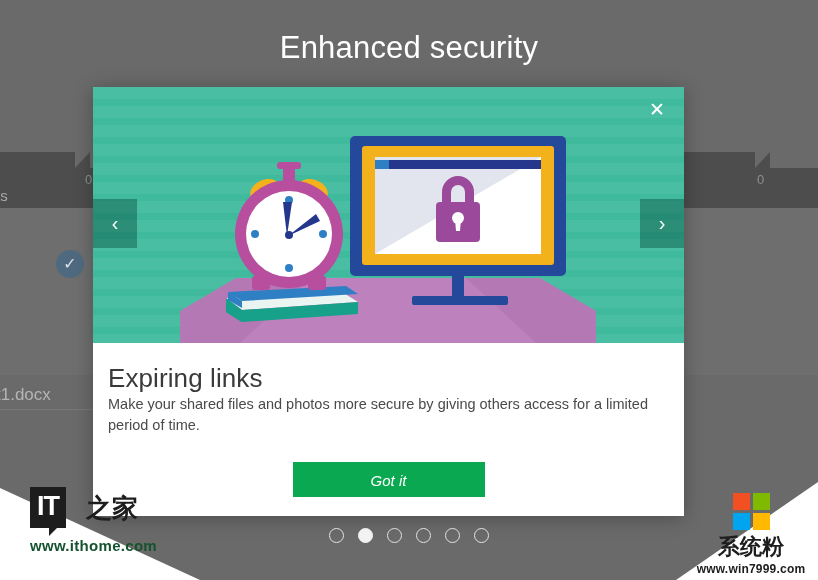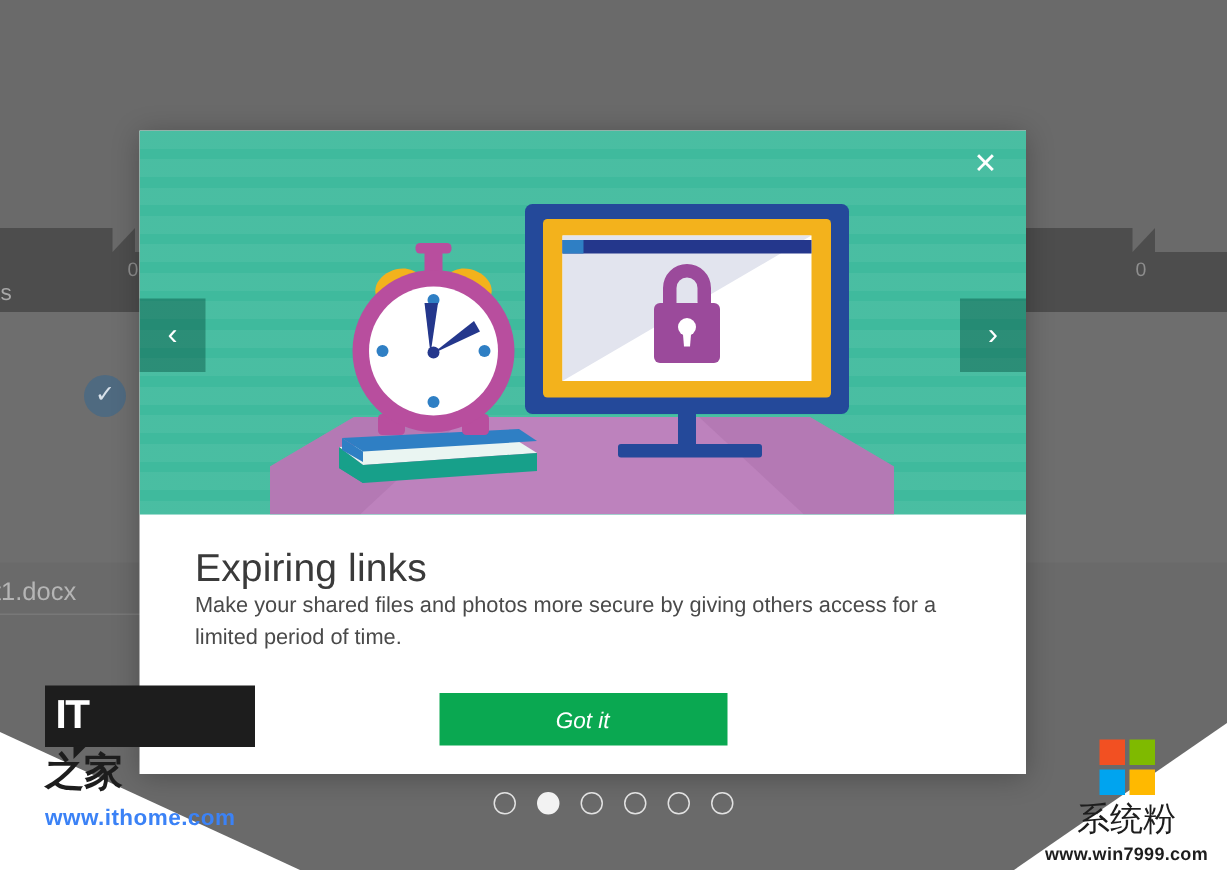--- a/index.html
+++ b/index.html
@@ -129,21 +129,21 @@
     font-weight: 300;
   }
   .illus {
     position: absolute;
     left: 87px; top: 39px;
     width: 416px; height: 217px;
   }
 
   
   .body {
-    padding: 0 37px;
+    padding: 0 15px;
   }
   .headline {
     margin: 20px 0 0 0;
     color: #3a3a3a;
     font-size: 26px;
     font-weight: 300;
     letter-spacing: .1px;
   }
   .subtext {
     margin: 0 0 0 0;
@@ -202,21 +202,21 @@
     cursor: pointer;
   }
   .dot.active { background: #f2f2f2; border-color: #f2f2f2; }
 
   
   .wm-left {
     position: absolute;
     left: 30px; bottom: 26px;
     width: 140px;
   }
-  .wm-left-row { display: flex; gap: 4px; flex-direction: column; }
+  .wm-left-row { display: flex; align-items: center; gap: 20px; }
   .wm-it {
     position: relative;
     background: #1d1d1d;
     color: #ffffff;
     font-size: 27px;
     font-weight: 700;
     line-height: 1;
     padding: 6px 7px 8px 7px;
     letter-spacing: -1px;
     font-family: "Liberation Sans", sans-serif;
@@ -232,21 +232,21 @@
   }
   .wm-cn {
     color: #1d1d1d;
     font-size: 26px;
     font-weight: 700;
     line-height: 1;
     font-family: "DejaVu Sans", sans-serif;
   }
   .wm-url {
     margin-top: 9px;
-    color: #3b82f6;
+    color: #14532d;
     font-size: 15px;
     font-weight: 700;
     letter-spacing: .3px;
   }
 
   .wm-right {
     position: absolute;
     right: 8px; bottom: 4px;
     width: 118px;
     text-align: center;
@@ -260,21 +260,21 @@
     margin: 0 auto 6px auto;
   }
   .ms-q { width: 17px; height: 17px; }
   .wm-r-name {
     display: flex;
     align-items: center;
     justify-content: center;
     gap: 2px;
     color: #1d1d1d;
     font-size: 22px;
-    font-weight: 400;
+    font-weight: 700;
     line-height: 1;
     font-family: "DejaVu Sans", sans-serif;
   }
   .wm-r-url {
     margin-top: 4px;
     color: #1d1d1d;
     font-size: 12px;
     font-weight: 700;
     letter-spacing: .2px;
   }
@@ -310,20 +310,21 @@
     <div class="bg-check" style="left:56px; top:250px;">✓</div>
     <div class="bg-filename" style="left:-4px; top:385px;">t1.docx</div>
     <div class="bg-divider" style="left:-60px; top:409px; width:180px;"></div>
 
     <div class="bg-tile-tab" style="left:560px; top:152px; width:195px;"></div>
     <div class="bg-tile-header" style="left:560px; top:168px; width:300px;"></div>
     <div class="bg-tile-count" style="left:757px; top:172px;">0</div>
     <div class="bg-tile" style="left:560px; top:208px; width:300px; height:167px;"></div>
   </div>
 
+  <div class="page-title">Enhanced security</div>
 
   <div class="dialog">
 
     <div class="hero">
       <div class="hero-stripes"></div>
 
       <div class="close-btn">✕</div>
 
       <svg class="illus" viewBox="0 0 416 217" xmlns="http://www.w3.org/2000/svg">
 

